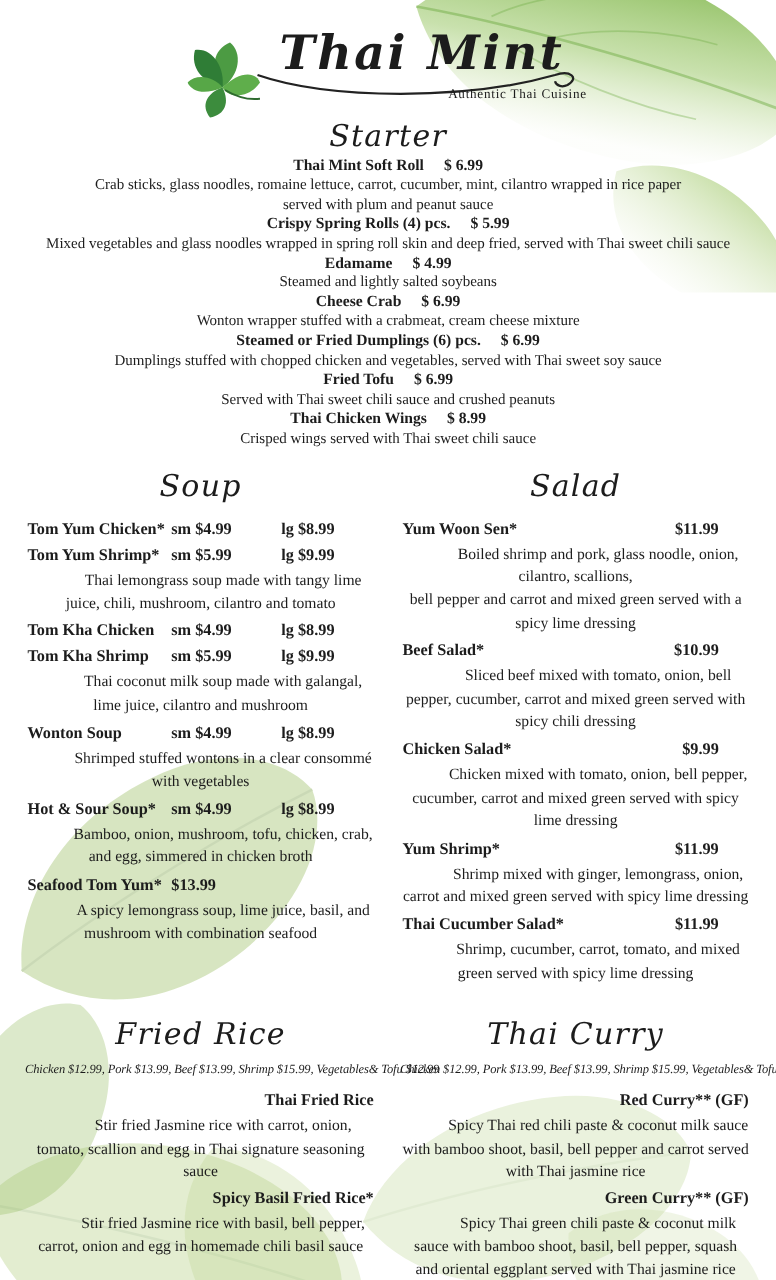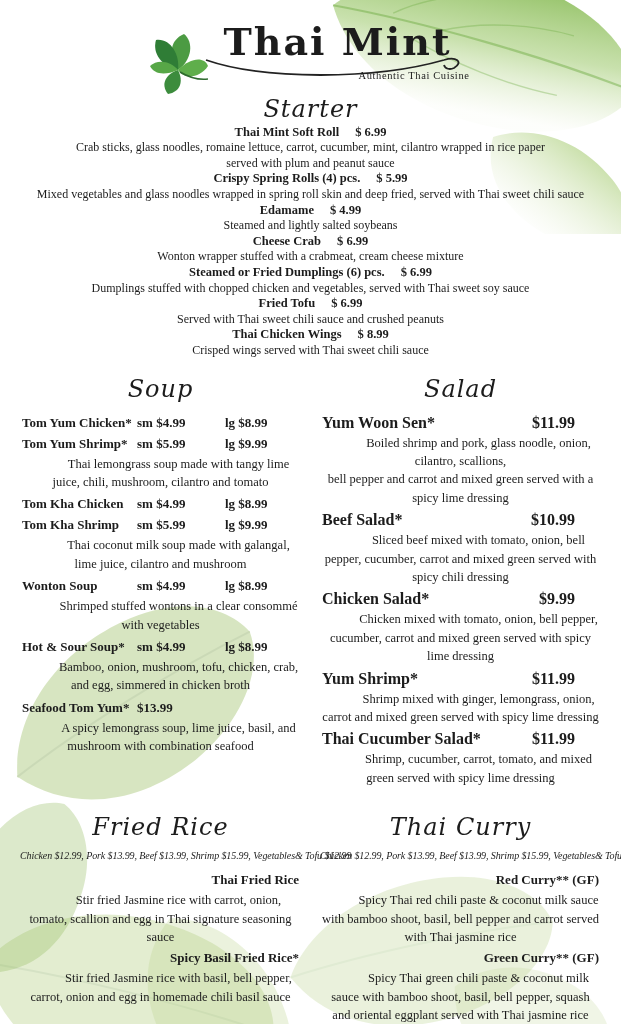--- a/index.html
+++ b/index.html
@@ -12,21 +12,21 @@
   .leaf-tr { top:-16px; right:-28px; }
   .leaf-bl { left:-55px; bottom:-45px; }
   .leaf-br { right:-45px; bottom:-55px; }
   .content { position:relative; z-index:1; }
 
   
   .logo-row { display:flex; justify-content:center; align-items:flex-start; padding-top:22px; }
   .sprig { margin-top:10px; margin-right:-4px; }
   .logo-col { position:relative; display:flex; flex-direction:column; align-items:center; }
   .brand-name {
-    font-family:"DejaVu Serif", serif; font-weight:600;
+    font-family:"DejaVu Serif", serif; font-style:italic; font-weight:600;
     font-size:38px; line-height:40px; letter-spacing:2px; white-space:nowrap;
   }
   .swoosh { margin-top:-8px; }
   .tagline {
     position:absolute; right:2px; top:48px;
     font-size:10.5px; letter-spacing:0.6px; white-space:nowrap;
   }
 
   
   .script-title {
@@ -41,21 +41,21 @@
   .s-head .pr { margin-left:16px; }
   .desc { white-space:pre-line;text-align:center; }
   .desc:empty { display:none; }
 
   
   .cols { display:flex; gap:23px; padding:0 22px; margin-top:16px; }
   .cols.second { margin-top:24px; }
   .col { flex:1; min-width:0; font-size:12.5px; }
   .col .script-title { margin-bottom:9px; }
   .price-row { display:grid; grid-template-columns:1fr 88px 74px; font-weight:bold; font-size:13px; line-height:21px; }
-  .salad-row { display:grid; grid-template-columns:1fr auto; font-weight:bold; font-size:16px; line-height:21px; }
+  .salad-row { display:grid; grid-template-columns:1fr auto; font-weight:bold; font-size:13px; line-height:21px; }
   .salad-row .pr { padding-right:24px; }
   .col .desc { text-indent:36px; line-height:18.4px; margin:1px 0 2px; }
   .item-name { font-weight:bold; font-size:13px; line-height:20px;text-align:right; }
   .col-note {
     font-style:italic; font-size:10px; letter-spacing:-0.1px;
     white-space:nowrap; margin:0 0 9px -2px;
   }
 </style>
 </head>
 <body>

